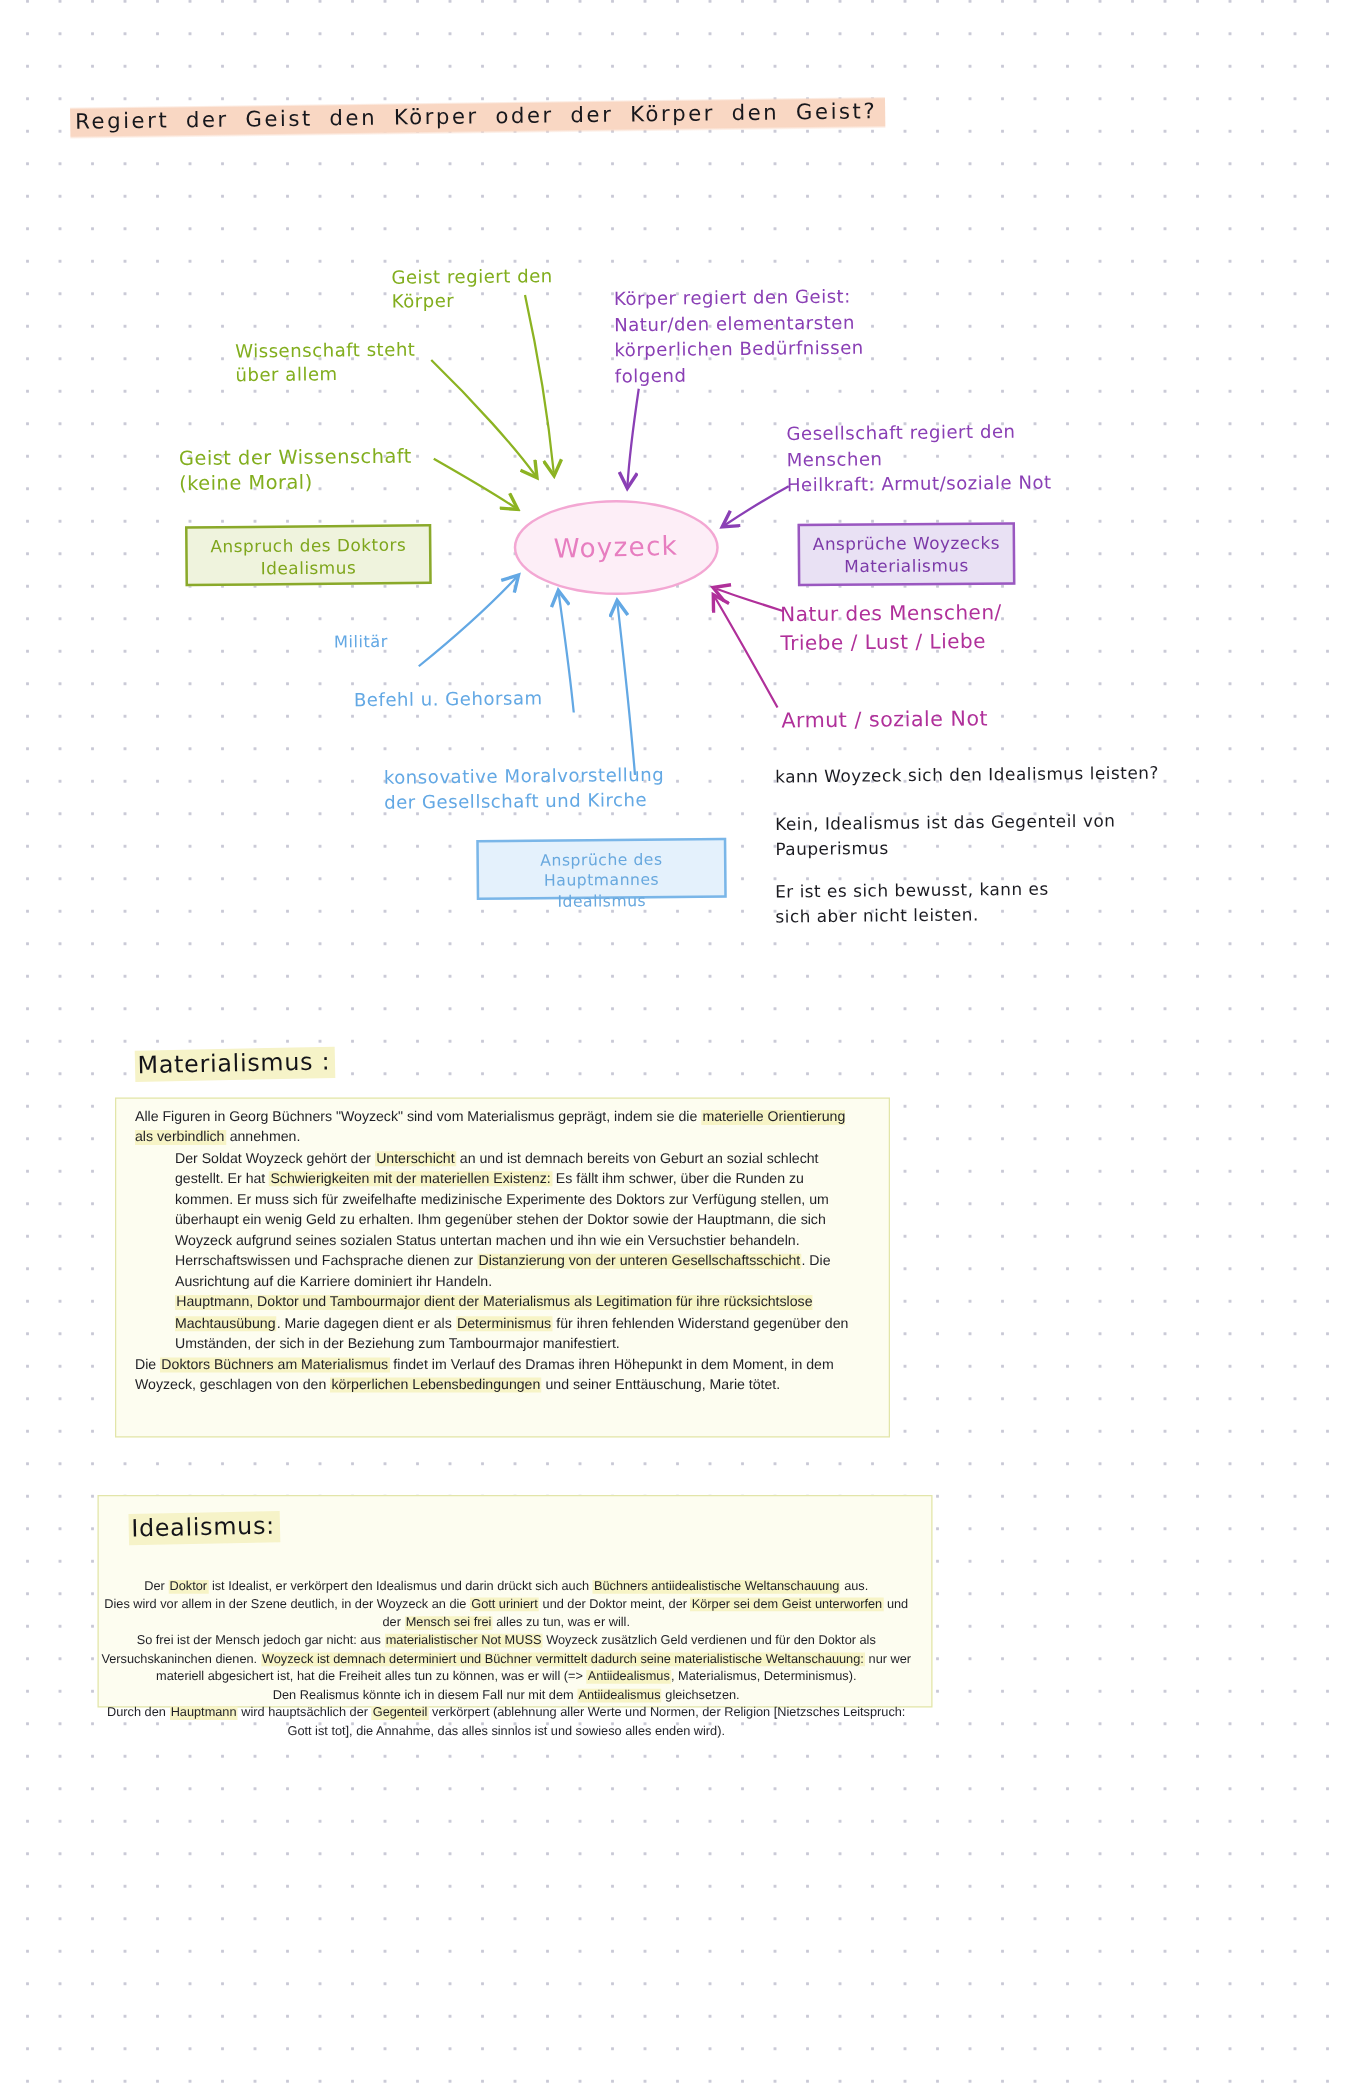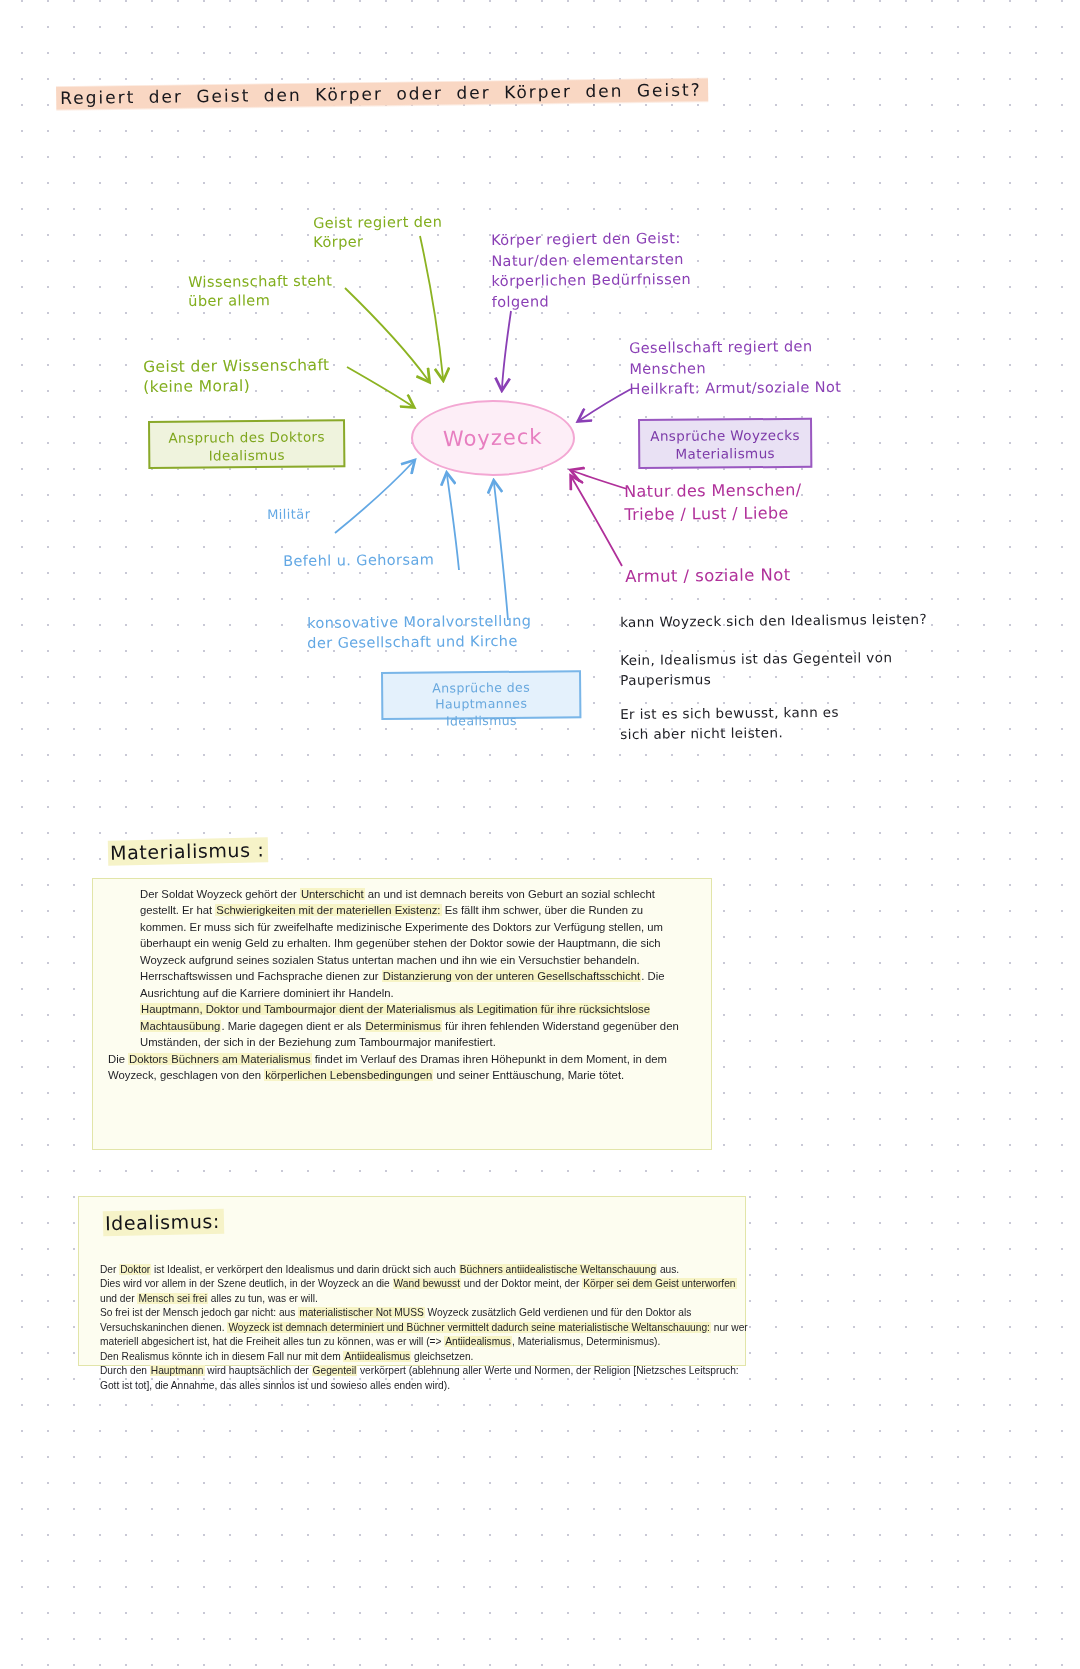--- a/index.html
+++ b/index.html
@@ -130,21 +130,21 @@
   }
   #note-materialismus{left:92px;top:878px;width:620px;height:272px;}
   #note-idealismus{left:78px;top:1196px;width:668px;height:170px;}
 
   .body-text{
     position:absolute;
     color:#1e1e24;
     font-family:"Liberation Sans",sans-serif;
   }
   #mat-text{left:108px;top:886px;width:580px;font-size:11.3px;line-height:1.46;}
-  #ide-text{left:100px;top:1263px;width:650px;font-size:10.2px;line-height:1.42;}
+  #ide-text{left:80px;top:1263px;width:650px;font-size:10.2px;line-height:1.42;text-align:center;}
 
   .ind{padding-left:32px;display:block;}
   mark{background:#f7f4c6;color:inherit;padding:0 1px;}
   .p{margin:0;}
 </style>
 </head>
 <body>
 
 <div id="paper"></div>
 
@@ -221,28 +221,29 @@
 <div class="ann hw dark" id="q-2">Kein, Idealismus ist das Gegenteil von
 Pauperismus</div>
 <div class="ann hw dark" id="q-3">Er ist es sich bewusst, kann es
 sich aber nicht leisten.</div>
 
 <div class="sec-heading" id="h-materialismus">
   <span class="hl">Materialismus :</span>
 </div>
 <div class="notebox" id="note-materialismus"></div>
 <div class="body-text" id="mat-text">
+  <p class="p">Alle Figuren in Georg Büchners "Woyzeck" sind vom Materialismus geprägt, indem sie die <mark>materielle Orientierung als verbindlich</mark> annehmen.</p>
   <p class="p ind">Der Soldat Woyzeck gehört der <mark>Unterschicht</mark> an und ist demnach bereits von Geburt an sozial schlecht gestellt. Er hat <mark>Schwierigkeiten mit der materiellen Existenz:</mark> Es fällt ihm schwer, über die Runden zu kommen. Er muss sich für zweifelhafte medizinische Experimente des Doktors zur Verfügung stellen, um überhaupt ein wenig Geld zu erhalten. Ihm gegenüber stehen der Doktor sowie der Hauptmann, die sich Woyzeck aufgrund seines sozialen Status untertan machen und ihn wie ein Versuchstier behandeln. Herrschaftswissen und Fachsprache dienen zur <mark>Distanzierung von der unteren Gesellschaftsschicht</mark>. Die Ausrichtung auf die Karriere dominiert ihr Handeln.</p>
   <p class="p ind"><mark>Hauptmann, Doktor und Tambourmajor dient der Materialismus als Legitimation für ihre rücksichtslose Machtausübung</mark>. Marie dagegen dient er als <mark>Determinismus</mark> für ihren fehlenden Widerstand gegenüber den Umständen, der sich in der Beziehung zum Tambourmajor manifestiert.</p>
   <p class="p">Die <mark>Doktors Büchners am Materialismus</mark> findet im Verlauf des Dramas ihren Höhepunkt in dem Moment, in dem Woyzeck, geschlagen von den <mark>körperlichen Lebensbedingungen</mark> und seiner Enttäuschung, Marie tötet.</p>
 </div>
 
 <div class="notebox" id="note-idealismus"></div>
 <div class="sec-heading" id="h-idealismus">
   <span class="hl">Idealismus:</span>
 </div>
 <div class="body-text" id="ide-text">
   <p class="p">Der <mark>Doktor</mark> ist Idealist, er verkörpert den Idealismus und darin drückt sich auch <mark>Büchners antiidealistische Weltanschauung</mark> aus.</p>
-  <p class="p">Dies wird vor allem in der Szene deutlich, in der Woyzeck an die <mark>Wand bewusst</mark> und der Doktor meint, der <mark>Körper sei dem Geist unterworfen</mark> und der <mark>Mensch sei frei</mark> alles zu tun, was er will.</p>
+  <p class="p">Dies wird vor allem in der Szene deutlich, in der Woyzeck an die <mark>Gott uriniert</mark> und der Doktor meint, der <mark>Körper sei dem Geist unterworfen</mark> und der <mark>Mensch sei frei</mark> alles zu tun, was er will.</p>
   <p class="p">So frei ist der Mensch jedoch gar nicht: aus <mark>materialistischer Not MUSS</mark> Woyzeck zusätzlich Geld verdienen und für den Doktor als Versuchskaninchen dienen. <mark>Woyzeck ist demnach determiniert und Büchner vermittelt dadurch seine materialistische Weltanschauung:</mark> nur wer materiell abgesichert ist, hat die Freiheit alles tun zu können, was er will (=&gt; <mark>Antiidealismus</mark>, Materialismus, Determinismus).</p>
   <p class="p">Den Realismus könnte ich in diesem Fall nur mit dem <mark>Antiidealismus</mark> gleichsetzen.</p>
   <p class="p">Durch den <mark>Hauptmann</mark> wird hauptsächlich der <mark>Gegenteil</mark> verkörpert (ablehnung aller Werte und Normen, der Religion [Nietzsches Leitspruch: Gott ist tot], die Annahme, das alles sinnlos ist und sowieso alles enden wird).</p>
 </div>
 
 </body></html>

